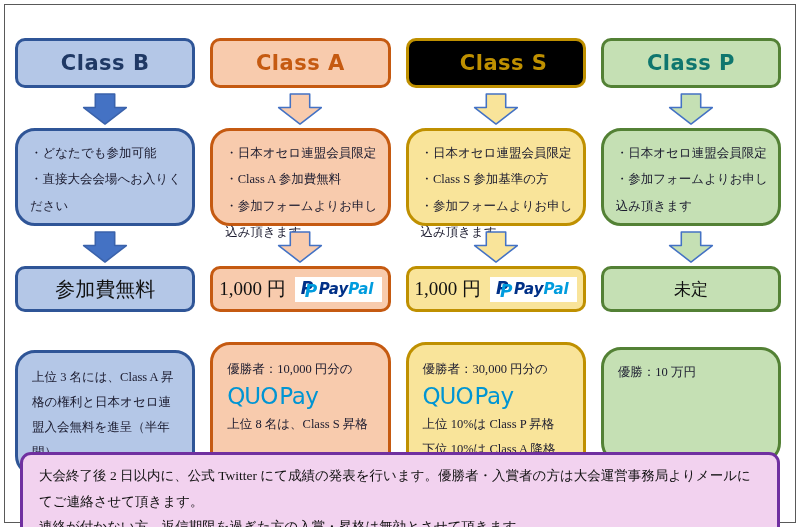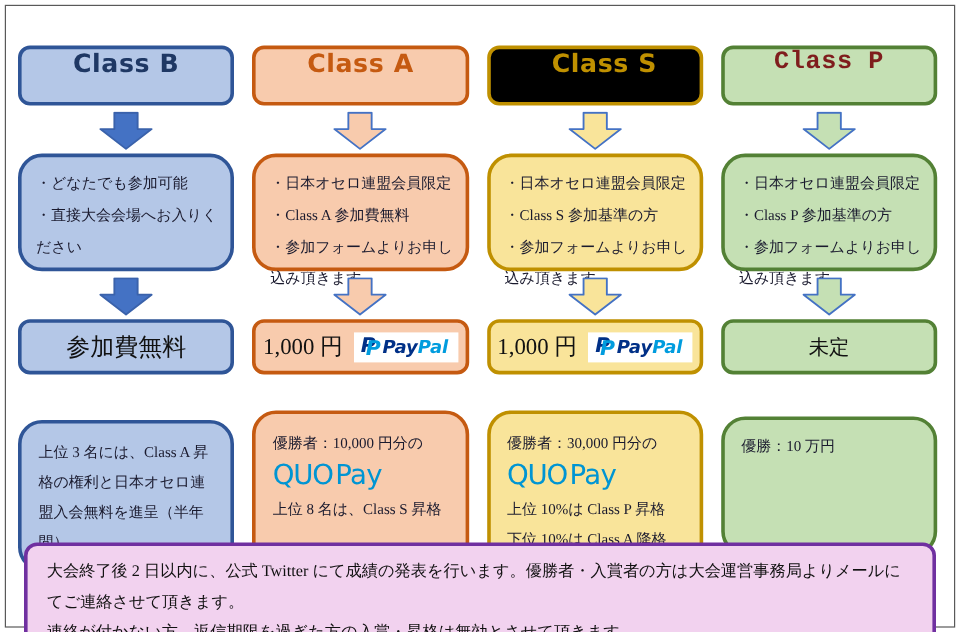--- a/index.html
+++ b/index.html
@@ -4,21 +4,21 @@
 <style>
   html,body{margin:0;padding:0;background:#fff;}
   body{font-family:"Liberation Serif","DejaVu Serif",serif;}
   .canvas{position:relative;width:800px;height:527px;background:#fff;overflow:hidden;}
   .frame{position:absolute;left:4px;top:4px;right:4px;bottom:4px;border:1.5px solid #595959;pointer-events:none;}
 
   .board{position:absolute;left:15px;top:38px;width:766px;display:flex;gap:15px;}
   .column{flex:1;display:flex;flex-direction:column;align-items:center;min-width:0;}
 
   .class-header{box-sizing:border-box;width:100%;height:50px;border-radius:10px;border:3px solid;
-    display:flex;align-items:flex-start;justify-content:center;
+    display:flex;align-items:center;justify-content:center;
     font-family:"DejaVu Sans","Liberation Sans",sans-serif;font-weight:700;font-size:21px;letter-spacing:0.5px;}
   .arrow{height:33px;margin:5px 0 2px 0;flex:0 0 auto;}
   .arrow polygon{stroke-width:1.6;stroke-linejoin:round;}
 
   .desc-box{box-sizing:border-box;width:100%;height:98px;border-radius:20px;border:3px solid;
     padding:9px 10px 0 12px;font-size:12.5px;line-height:2.1;color:#1a1a2e;text-align:left;}
   .fee-box{box-sizing:border-box;width:100%;height:46px;border-radius:10px;border:3px solid;
     display:flex;align-items:center;justify-content:center;gap:9px;color:#111;}
   .fee-amount{font-size:19px;}
   .theme-b .fee-amount{font-size:20px;}
@@ -37,21 +37,21 @@
   .theme-b .arrow polygon{fill:#4472c4;stroke:#3a62ab;}
 
   .theme-a .class-header{background:#f8cbad;border-color:#c55a11;color:#c55a11;}
   .theme-a .desc-box,.theme-a .fee-box,.theme-a .result-box{background:#f8cbad;border-color:#c55a11;}
   .theme-a .arrow polygon{fill:#f8cbad;stroke:#4472c4;}
 
   .theme-s .class-header{background:#000000;border-color:#bf9000;color:#bf9000;padding-left:16px;}
   .theme-s .desc-box,.theme-s .fee-box,.theme-s .result-box{background:#f9e49a;border-color:#bf9000;}
   .theme-s .arrow polygon{fill:#f9e49a;stroke:#4472c4;}
 
-  .theme-p .class-header{background:#c5e0b4;border-color:#538135;color:#7f1d1d;font-family:Liberation Mono, monospace;}
+  .theme-p .class-header{background:#c5e0b4;border-color:#538135;color:#0f766e;}
   .theme-p .desc-box,.theme-p .fee-box,.theme-p .result-box{background:#c5e0b4;border-color:#538135;}
   .theme-p .arrow polygon{fill:#c5e0b4;stroke:#4472c4;}
 
   .row-label{position:absolute;left:30px;font-size:13px;color:#ef4444;letter-spacing:0.5px;margin-top:44px;}
   .row-label.fee{top:243px;}
   .row-label.results{top:326px;left:28px;}
 
   
   .paypal-badge{display:inline-flex;align-items:center;background:#fff;padding:3px 8px 3px 6px;
     font-family:"DejaVu Sans","Liberation Sans",sans-serif;font-style:italic;font-weight:800;font-size:15px;line-height:1;}
@@ -178,21 +178,20 @@
 
     <div class="column theme-p">
       <div class="class-header">
         <span>Class P</span>
       </div>
       <svg class="arrow" viewBox="0 0 48 34" width="48">
         <polygon points="14,1 34,1 34,15 46,15 24,32 2,15 14,15"></polygon>
       </svg>
       <div class="desc-box">
         <div>・日本オセロ連盟会員限定</div>
-        <div>・Class P 参加基準の方</div>
         <div>・参加フォームよりお申し込み頂きます</div>
       </div>
       <svg class="arrow" viewBox="0 0 48 34" width="48">
         <polygon points="14,1 34,1 34,15 46,15 24,32 2,15 14,15"></polygon>
       </svg>
       <div class="fee-box">
         <span class="fee-amount">未定</span>
       </div>
       <div class="result-box">
         <span>優勝：10 万円</span>

